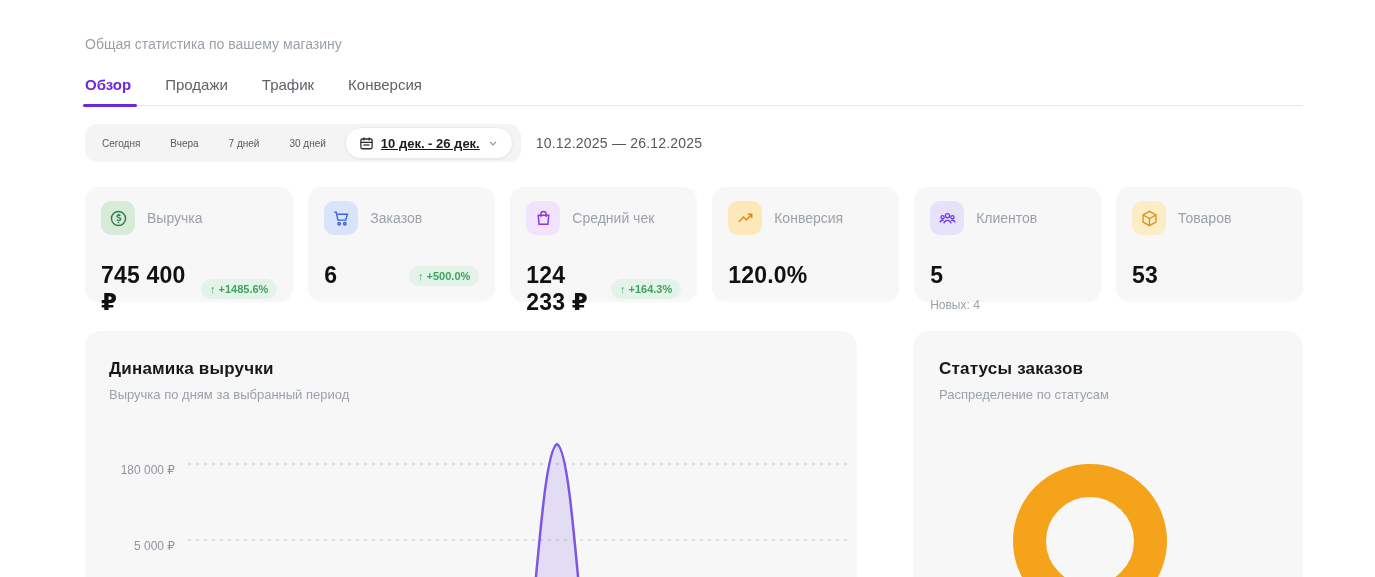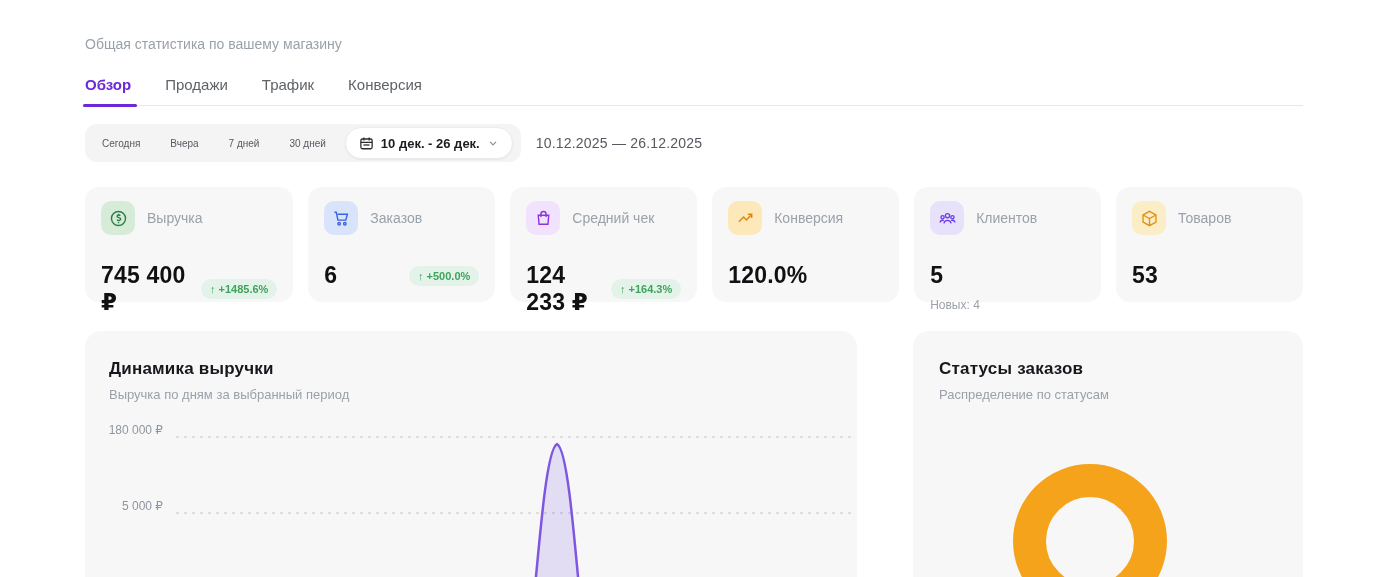--- a/index.html
+++ b/index.html
@@ -13,21 +13,21 @@
   
   .tabs { display: flex; gap: 34px; margin-top: 24px; border-bottom: 1px solid #e8e8ea; width: 1218px; }
   .tab { font-size: 15px; color: #5f6368; padding-bottom: 12px; cursor: pointer; position: relative; }
   .tab.active { color: #6d28d9; font-weight: 700; }
   .tab.active::after { content: ""; position: absolute; left: -2px; right: -6px; bottom: -2px; height: 3px; background: #6d28d9; border-radius: 2px; }
 
   
   .filter-row { display: flex; align-items: center; margin-top: 18px; }
   .filter-bar { display: flex; align-items: center; gap: 8px; background: #f4f4f5; border-radius: 12px; padding: 4px 8px 4px 6px; height: 38px; }
   .preset { font-size: 10px; color: #55595f; padding: 6px 11px; border-radius: 9px; cursor: pointer; white-space: nowrap; }
-  .range-pill { display: flex; align-items: center; gap: 7px; background: #ffffff; border: 1px solid #ececee; border-radius: 999px; padding: 6px 13px; height: 32px; box-shadow: 0 1px 2px rgba(0,0,0,0.06); cursor: pointer; }
+  .range-pill { display: flex; align-items: center; gap: 7px; background: #ffffff; border: 1px solid #ececee; border-radius: 999px; padding: 6px 13px; height: 32px; box-shadow: 0 1px 2px rgba(0,0,0,0.06); cursor: pointer; text-decoration: underline; }
   .range-pill .label { font-size: 13px; font-weight: 600; color: #1c1c21; white-space: nowrap; }
   .range-text { margin-left: 15px; font-size: 14px; color: #55595f; letter-spacing: 0.2px; }
 
   
   .stats-row { display: flex; gap: 15px; margin-top: 25px; width: 1218px; }
   .stat-card { flex: 1 1 0; background: #f7f7f8; border-radius: 14px; padding: 14px 16px; height: 115px; position: relative; }
   .stat-head { display: flex; align-items: center; gap: 12px; }
   .stat-icon { width: 34px; height: 34px; border-radius: 10px; display: flex; align-items: center; justify-content: center; flex: 0 0 auto; }
   .stat-label { font-size: 14px; color: #9ba1a9; }
   .stat-value-row { display: flex; align-items: center; margin-top: 27px; }
@@ -40,21 +40,21 @@
   .stat-sub { margin-top: 9px; font-size: 12px; color: #9ba1a9; }
 
   
   .panels-row { display: flex; gap: 56px; margin-top: 29px; }
   .panel { background: #f7f7f8; border-radius: 16px; position: relative; overflow: hidden; }
   .panel-chart { width: 772px; height: 300px; padding: 28px 24px; }
   .panel-donut { width: 390px; height: 300px; padding: 28px 26px; }
   .panel-title { font-size: 17px; font-weight: 700; color: #17171c; letter-spacing: 0.2px; }
   .panel-subtitle { margin-top: 8px; font-size: 13px; color: #9ba1a9; }
 
-  .gridline-row { position: absolute; left: 20px; right: 6px; display: flex; align-items: flex-end; }
+  .gridline-row { position: absolute; left: 32px; right: 6px; display: flex; align-items: flex-start; margin-top: 40px; }
   .gridline-row.g1 { top: 92px; }
   .gridline-row.g2 { top: 168px; }
   .axis-label { width: 58px; flex: 0 0 auto; font-size: 12px; color: #8f95a0; text-align: right; line-height: 1.25; margin-right: 13px; }
   .dotline { flex: 1 1 auto; height: 2px; background-image: repeating-linear-gradient(to right, #dcdde1 0 3px, transparent 3px 8px); }
 
   .spike-svg { position: absolute; left: 0; top: 0; pointer-events: none; }
   .donut-svg { position: absolute; left: 0; top: 0; pointer-events: none; }
 
   svg.icon { display: block; }
 </style>

